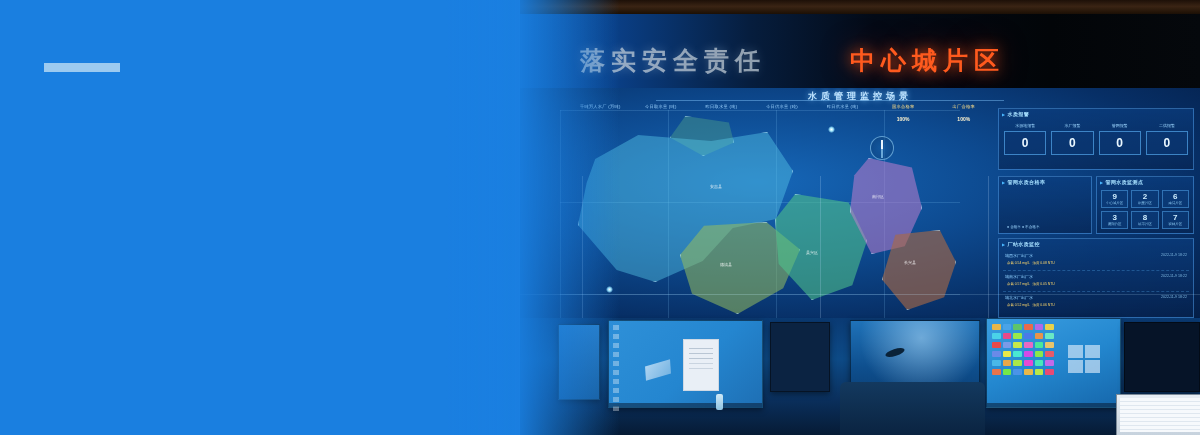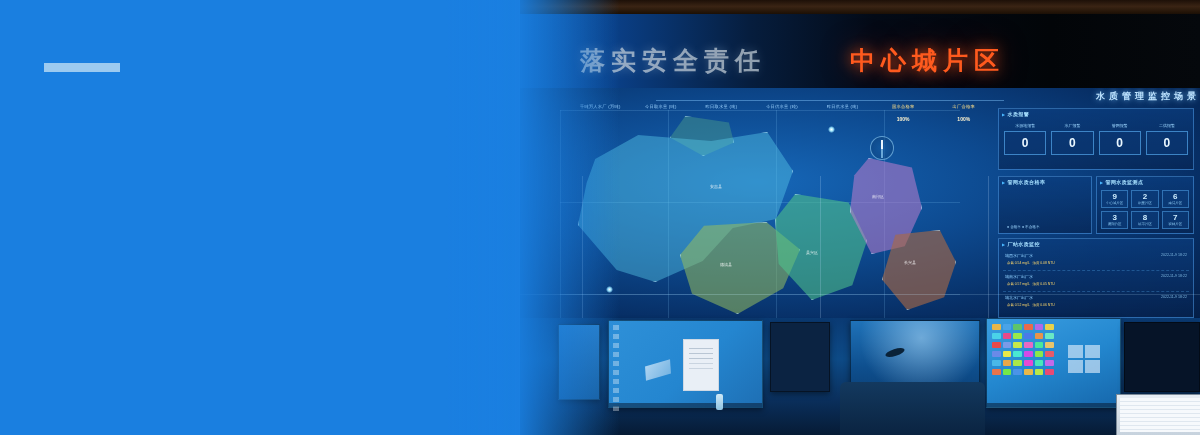--- a/index.html
+++ b/index.html
@@ -40,21 +40,21 @@
   .slogan-right { left:330px; color:#ff5a1e; text-shadow:0 0 14px rgba(255,90,30,.85),0 0 30px rgba(255,60,0,.5); }
 
   
   .dash {
     position:absolute; left:0; top:88px; width:100%; height:235px;
     background:
       radial-gradient(ellipse at 35% 40%, #1667b8 0%, #0d4a90 38%, #072f66 70%, #041d45 100%);
     overflow:hidden;
   }
   .dash-title {
-    position:absolute; left:0; right:0; top:2px; text-align:right;
+    position:absolute; left:0; right:0; top:2px; text-align:center;
     font-size:9px; letter-spacing:4px; color:#bfe4ff; font-weight:bold;
     text-shadow:0 0 6px rgba(120,200,255,.9);
   }
   .dash-title-deco{
     position:absolute; top:12px; left:130px; width:360px; height:8px;
     border-top:1px solid rgba(130,200,255,.45);
     transform:perspective(40px) rotateX(22deg);
   }
   .stat-row { position:absolute; top:16px; left:52px; width:420px; display:flex; gap:4px; }
   .stat { flex:1; text-align:center; }

